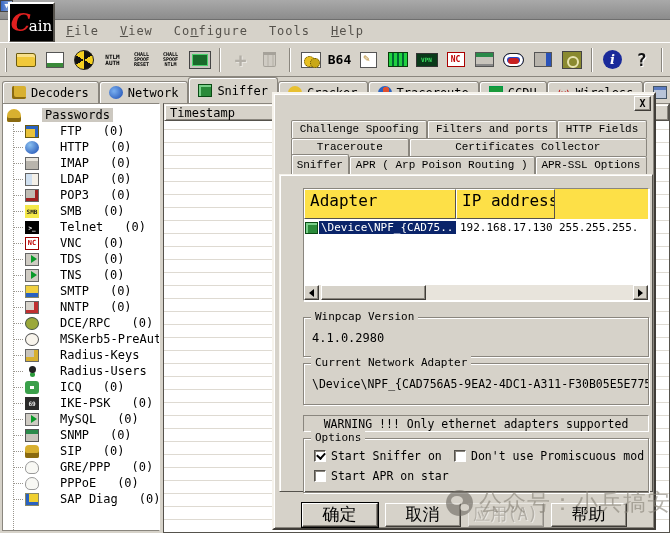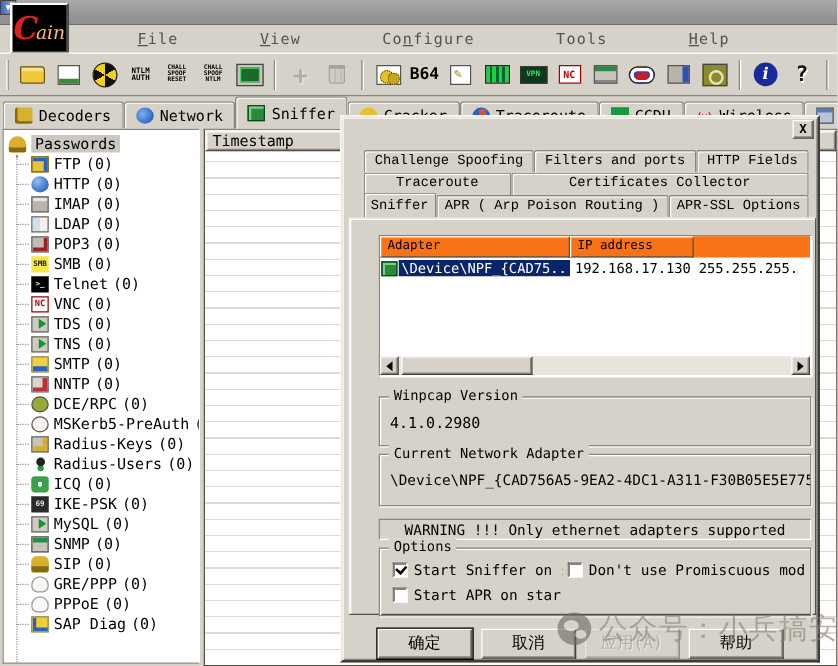--- a/index.html
+++ b/index.html
@@ -11,25 +11,25 @@
   .raised { border-top:1px solid #f6f3ec; border-left:1px solid #f6f3ec; border-right:1px solid #55524c; border-bottom:1px solid #55524c; box-shadow:inset 1px 1px 0 #fff, inset -1px -1px 0 #8a867e; }
   .btn3d  { background:#d6d2c9; border-top:1px solid #fff; border-left:1px solid #fff; border-right:1px solid #403d38; border-bottom:1px solid #403d38; box-shadow:inset -1px -1px 0 #8a867e; }
 
   
   .titlebar { position:absolute; left:0; top:0; width:670px; height:20px; background:linear-gradient(#a9a9a9,#8c8c8c); border-bottom:1px solid #6e6e6e; }
   .win-control { position:absolute; left:0; top:0; width:13px; height:12px; background:linear-gradient(90deg,#3a6ac8,#9ab0d8); border:1px solid #444; color:#fff; font-size:7px; line-height:10px; text-align:center; }
 
   
   .logo { position:absolute; left:8px; top:2px; width:47px; height:41px; background:#000; border:2px solid; border-color:#fff #55524c #55524c #fff; display:flex; align-items:center; justify-content:center; font-family:"DejaVu Serif", serif; }
   .logo .c   { color:#e02020; font-size:25px; font-weight:bold; font-style:italic; }
-  .logo .ain { color:#fdba74; font-size:15px; font-style:italic; margin-left:-2px; margin-top:6px; }
+  .logo .ain { color:#ffffff; font-size:15px; margin-left:-2px; margin-top:6px; }
 
   
   .menubar { position:absolute; left:56px; top:20px; width:614px; height:22px; display:flex; align-items:center; gap:21px; padding-left:10px; color:#55524c; }
-  .menu-item { cursor:default; letter-spacing:1px;margin-left:44px; }
+  .menu-item { cursor:default; letter-spacing:1px; }
   .menu-item .u { text-decoration:underline; }
 
   
   .toolbar { position:absolute; left:0; top:42px; width:670px; height:35px; border-top:1px solid #fff; border-bottom:1px solid #8a867e; display:flex; align-items:center; padding:2px 2px; gap:2px; overflow:hidden; }
   .tgrip { width:5px; height:24px; border-left:1px solid #fff; border-right:1px solid #8a867e; margin:0 3px; }
   .tsep  { width:2px; height:24px; border-left:1px solid #8a867e; border-right:1px solid #fff; margin:0 4px; }
   .tbi { width:27px; height:27px; display:flex; align-items:center; justify-content:center; flex:none; position:relative; overflow:hidden; }
   .tbi .txt { font-size:6px; line-height:6px; font-weight:bold; white-space:pre-line; text-align:center; letter-spacing:0; }
   .disabled { opacity:.45; }
 
@@ -67,21 +67,21 @@
   .ti-network  { background:radial-gradient(circle at 5px 5px,#7ab0f0,#1a4ab0); border-radius:50%; }
   .ti-sniffer  { background:#2a8a3a; border:1px solid #0a4a14; box-shadow:inset 2px 2px 0 #7ad08a; }
   .ti-cracker  { background:#e8c030; border-radius:50% 50% 2px 2px; box-shadow:inset 0 -4px 0 #a88010; }
   .ti-tracer   { background:radial-gradient(circle at 8px 4px,#e05030 3px,#2a62c0 3px); border-radius:50%; }
   .ti-ccdu     { background:#1a9a3a; border:1px solid #094; color:#ff0; }
   .ti-wireless { color:#c00000; font-size:7px; }
   .ti-query    { background:#b8c4d8; border:1px solid #456; box-shadow:inset 0 3px 0 #5a7ac0; }
 
   
   .sidebar { position:absolute; left:2px; top:103px; width:158px; height:428px; background:#fff; border:1px solid #8a867e; border-right-color:#fff; overflow:hidden; padding-top:3px; }
-  .titem { height:16px; display:flex; align-items:center; gap:4px; padding-left:22px; position:relative; white-space:nowrap; }
+  .titem { height:16px; display:flex; align-items:center; gap:21px; padding-left:22px; position:relative; white-space:nowrap; }
   .titem.root { padding-left:4px; }
   .titem.root .tlabel { background:#ccc8c0; padding:0 3px; }
   .titem:not(.root)::before { content:""; position:absolute; left:10px; top:8px; width:10px; border-top:1px dotted #9a968e; }
   .trail { position:absolute; left:10px; top:20px; height:492px; border-left:1px dotted #9a968e; }
   .si { width:14px; height:13px; flex:none; display:flex; align-items:center; justify-content:center; font-size:6px; font-weight:bold; overflow:hidden; }
   .tlabel, .tcount { font-size:12px; }
 
   .i-pass{background:#d8b030;border-radius:50% 50% 2px 2px;box-shadow:inset 0 -4px 0 #8a6a10;}
   .i-ftp{background:#e8c23a;border:1px solid #6a5a10;box-shadow:inset -3px 3px 0 #2a62c0;}
   .i-http{background:radial-gradient(circle at 5px 4px,#8ac0f0,#1a4ab0);border-radius:50%;}
@@ -117,21 +117,21 @@
   .dlg-title { position:absolute; left:3px; top:3px; right:3px; height:19px; background:linear-gradient(90deg,#16459e,#6f9bd1); color:#fff; font-weight:bold; font-size:13px; padding:2px 5px; letter-spacing:1px; }
   .dlg-close { position:absolute; right:3px; top:2px; width:17px; height:15px; font-size:10px; font-weight:bold; text-align:center; line-height:14px; color:#000; }
   .dlg-tabs { position:absolute; left:17px; top:26px; width:356px;font-family:Liberation Mono, monospace; }
   .dtrow { display:flex; height:18px; }
   .dtab { flex:1 1 auto; border:1px solid #8a867e; border-bottom:none; border-radius:2px 2px 0 0; box-shadow:inset 1px 1px 0 #fff; font-size:11px; text-align:center; padding:2px 4px; white-space:nowrap; overflow:hidden; background:#d6d2c9; }
   .dtab.active { position:relative; z-index:4; height:20px; margin-top:-2px; padding-top:4px; }
   .dlg-panel { position:absolute; left:5px; top:80px; width:374px; height:318px; background:#d6d2c9; border:1px solid; border-color:#f6f3ec #55524c #55524c #f6f3ec; box-shadow:inset 1px 1px 0 #fff; }
 
   
   .atable { position:absolute; left:23px; top:13px; width:346px; height:113px; background:#fff; border:1px solid #8a867e; border-right-color:#fff; border-bottom-color:#fff; box-shadow:1px 1px 0 #fff; }
-  .ahead { display:flex; height:17px; background:#f97316; font-size:10px; }
+  .ahead { display:flex; height:30px; background:#fde047; font-size:16px; }
   .ahc { padding:1px 5px; border-top:1px solid #fff; border-left:1px solid #fff; border-right:1px solid #55524c; border-bottom:1px solid #55524c; white-space:nowrap; overflow:hidden; }
   .ac1{width:152px;} .ac2{width:99px;} .ac3{width:95px; flex:1;}
   .arow { display:flex; height:17px; font-size:11px; align-items:center; }
   .arow .cell { white-space:nowrap; overflow:hidden; padding:0 4px; }
   .adname { display:flex; align-items:center; width:152px; }
   .adicon { width:13px; height:12px; flex:none; background:#2a8a3a; border:1px solid #0a4a14; box-shadow:inset 2px 2px 0 #7ad08a; margin:0 1px; }
   .adsel { background:#0a246a; color:#fff; padding:0 2px; white-space:nowrap; overflow:hidden; flex:1; }
   .hscroll { position:absolute; left:0; bottom:0; width:100%; height:15px; background:#e8e4dc; display:flex; }
   .sbtn { width:15px; height:15px; display:flex; align-items:center; justify-content:center; }
   .arrw-l { width:0;height:0;border-right:5px solid #000;border-top:4px solid transparent;border-bottom:4px solid transparent; }
@@ -152,21 +152,21 @@
 
   .cb { position:absolute; display:flex; align-items:center; gap:5px; font-size:11.5px; white-space:nowrap; overflow:hidden; }
   .cbbox { width:12px; height:12px; background:#fff; border:1px solid #55524c; border-right-color:#fff; border-bottom-color:#fff; box-shadow:inset 1px 1px 0 #8a867e; flex:none; position:relative; }
   .cbbox.checked::after { content:""; position:absolute; left:2px; top:1px; width:6px; height:4px; border-left:2px solid #000; border-bottom:2px solid #000; transform:rotate(-48deg); }
   .cb1 { left:10px; top:10px; width:136px; }
   .cb2 { left:150px; top:10px; width:190px; }
   .cb3 { left:10px; top:30px; width:150px; }
 
   
   .dbtns { position:absolute; left:0; top:409px; width:100%; display:flex; justify-content:center; gap:7px; }
-  .dbtn { width:76px; height:24px; font-size:13px; font-family:"DejaVu Sans Mono",monospace; text-align:center; line-height:21px; }
+  .dbtn { width:76px; height:24px; font-size:17px; font-family:"DejaVu Sans Mono",monospace; text-align:center; line-height:21px; }
   .dbtn.default { outline:1px solid #000; }
   .dbtn.disabled { color:#8a867e; text-shadow:1px 1px 0 #fff; }
 
   
   .watermark { position:absolute; left:446px; top:487px; z-index:40; display:flex; align-items:center; gap:6px; opacity:.62; pointer-events:none; }
   .wm-logo { width:27px; height:26px; border-radius:50%; background:#6e6a62; position:relative; }
   .wm-logo::before { content:""; position:absolute; left:5px; top:6px; width:12px; height:9px; border-radius:50%; background:#d6d2c9; }
   .wm-logo::after { content:""; position:absolute; right:4px; bottom:5px; width:9px; height:7px; border-radius:50%; background:#d6d2c9; }
   .wm-text { font-size:23px; color:#8a857a; letter-spacing:1px; white-space:nowrap; }
 </style>

